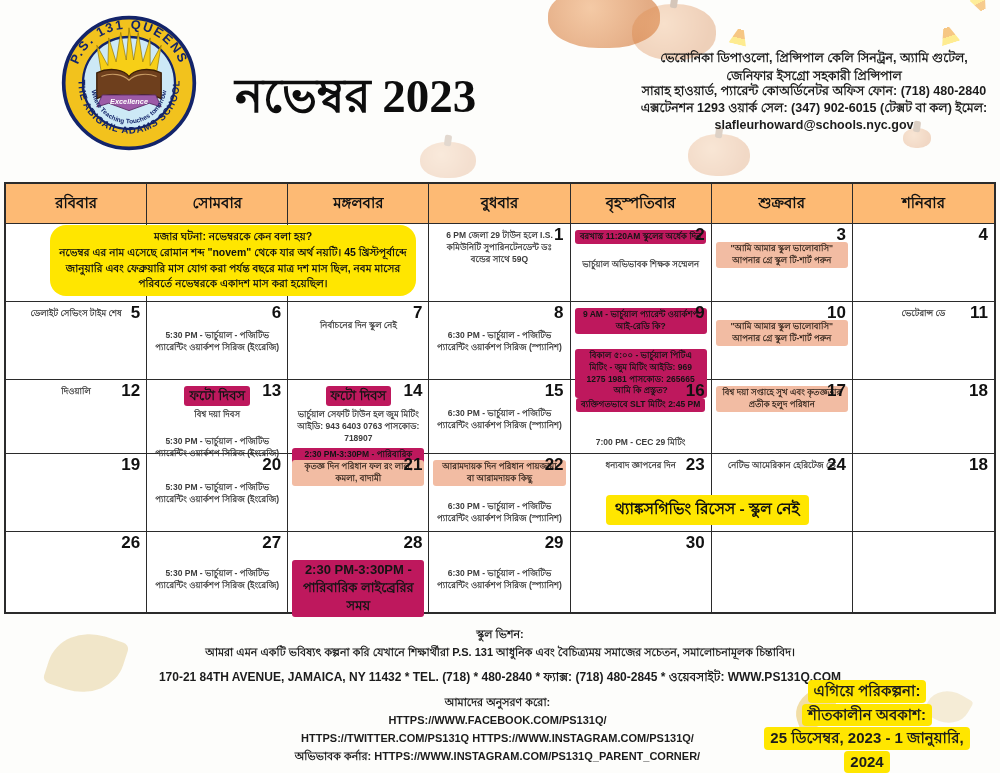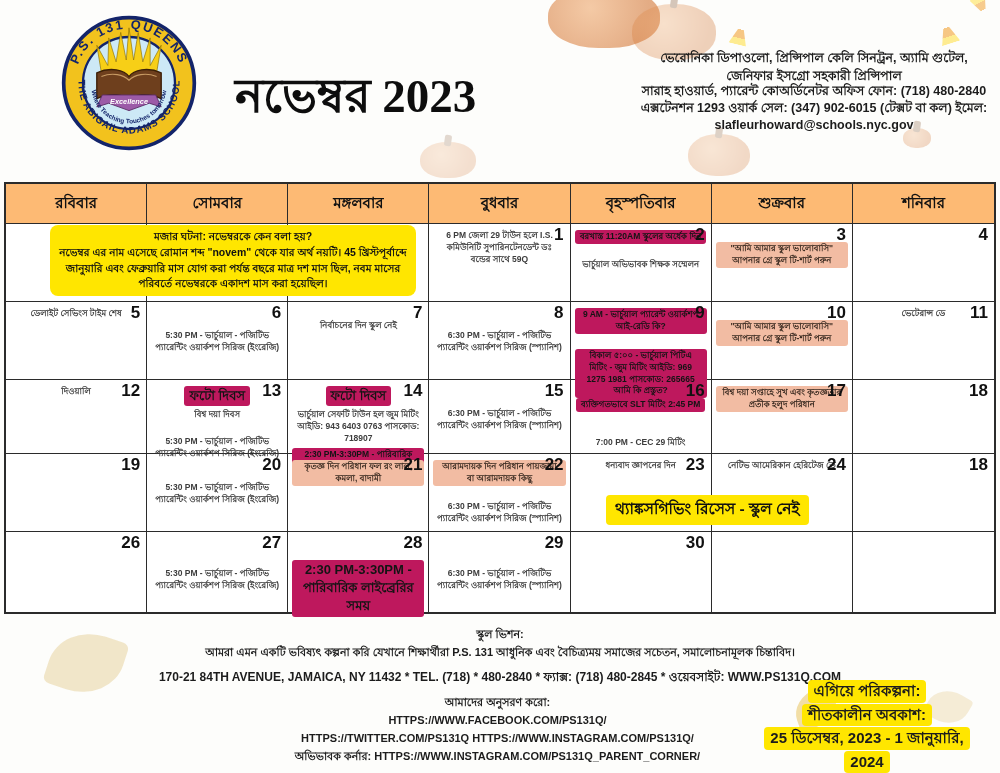--- a/index.html
+++ b/index.html
@@ -36,21 +36,21 @@
     font-weight:bold;font-size:15px;color:#111;}
   .cell{position:relative;padding:3px 4px;text-align:center;}
   .daynum{position:absolute;top:1px;right:6px;font-size:17px;font-weight:bold;color:#111;}
   .evs{display:flex;flex-direction:column;align-items:center;gap:3px;padding-top:3px;}
   .ev{font-size:8.5px;font-weight:bold;color:#3d3d3d;line-height:1.4;max-width:126px;}
   .yellow{background:#be185d;color:#141414;padding:1px 5px;border-radius:3px;}
   .salmon{background:#f2bca3;color:#3a2a20;padding:1px 5px;border-radius:3px;}
   .big{font-size:13px;}
   .mt1{margin-top:12px;}.mt2{margin-top:22px;}.mt3{margin-top:30px;}
   .funfact{position:absolute;left:50px;top:225px;width:354px;z-index:3;
-    background:#ffe600;border-radius:8px;padding:4px 6px;text-align:center;
+    background:#ffe600;border-radius:16px;padding:4px 6px;text-align:center;
     font-size:10.5px;font-weight:bold;line-height:1.5;color:#111;}
   .tg-banner{position:absolute;left:606px;top:495px;z-index:3;background:#ffe600;
     padding:2px 9px;border-radius:4px;font-size:15.5px;font-weight:bold;color:#111;}
   
   .vision{position:absolute;left:0;width:100%;top:626px;text-align:center;
     font-weight:bold;font-size:11px;line-height:1.6;z-index:2;}
   .address{position:absolute;left:0;width:100%;top:668px;text-align:center;
     font-weight:bold;font-size:12px;z-index:2;}
   .follow{position:absolute;left:225px;width:545px;top:693px;text-align:center;
     font-weight:bold;font-size:11px;line-height:1.65;z-index:2;}

